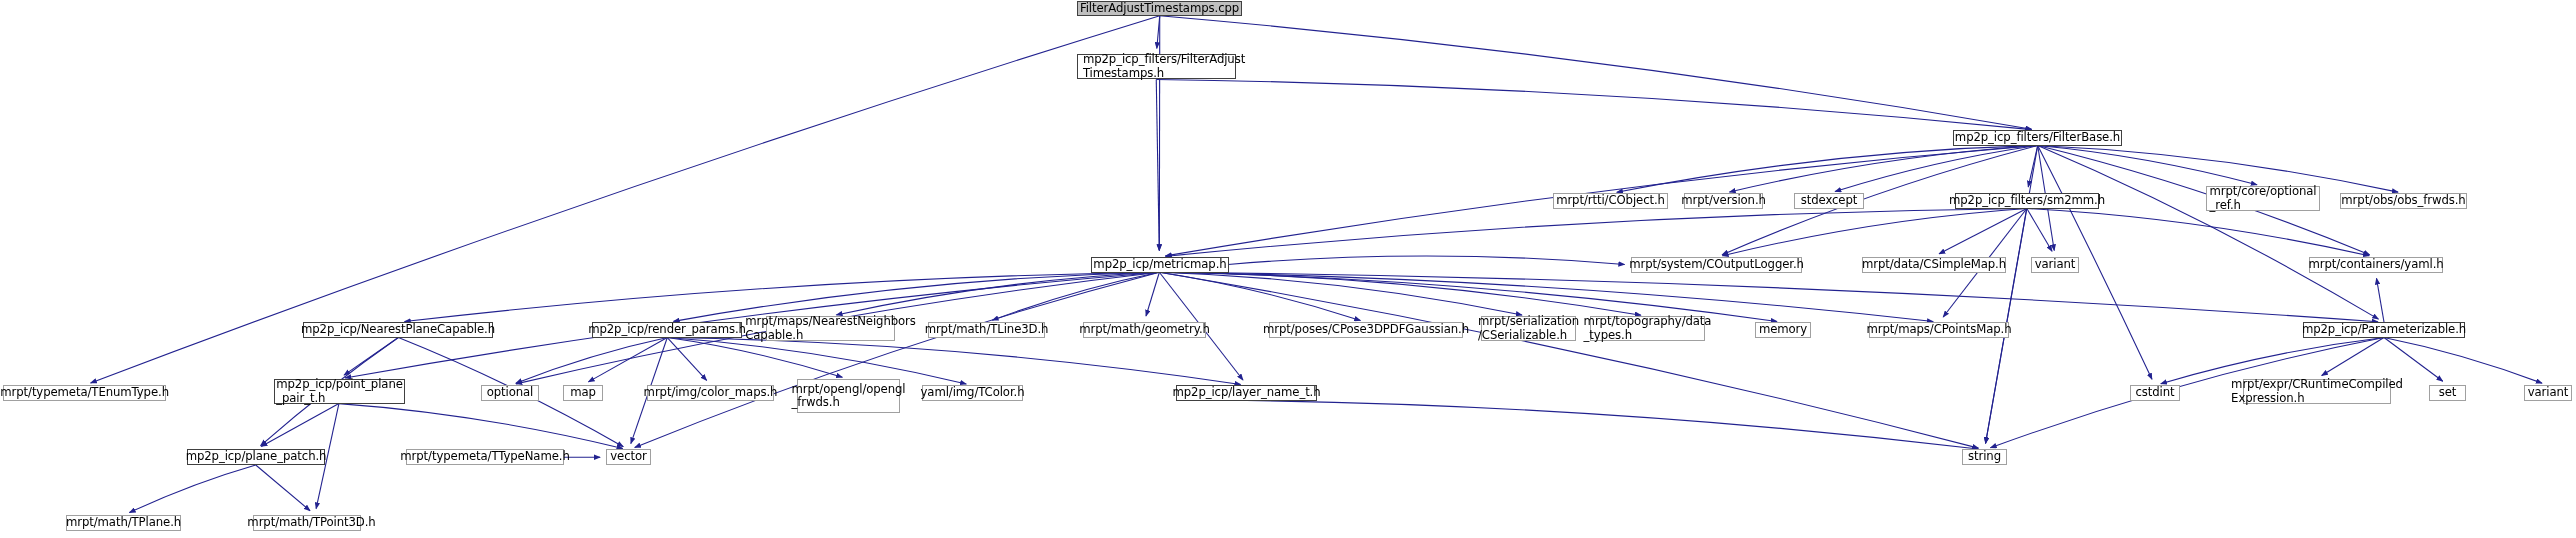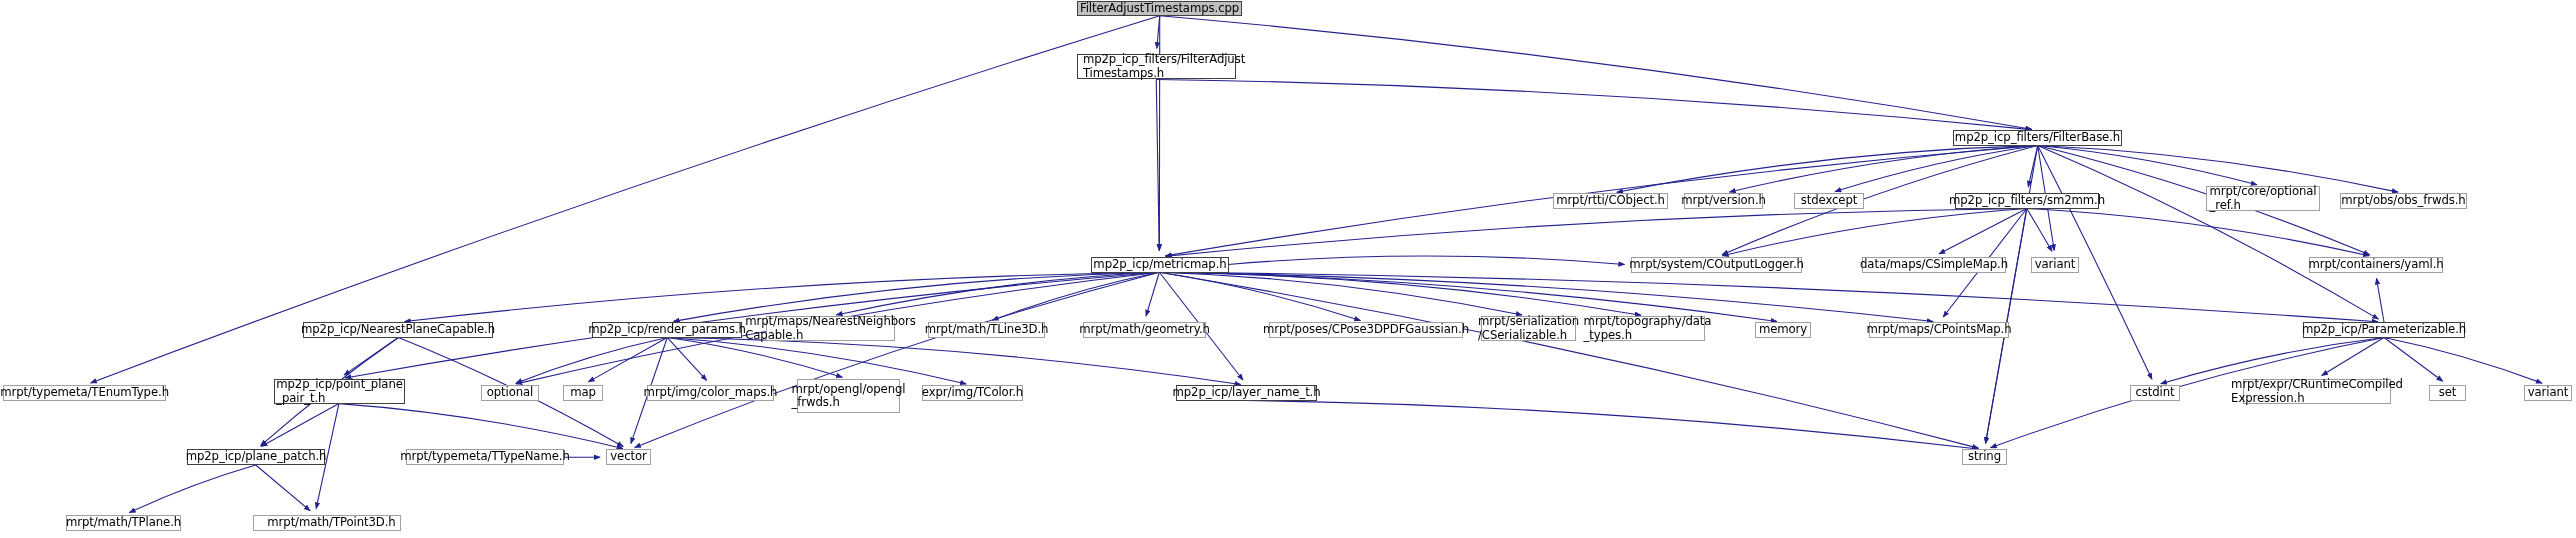--- a/index.html
+++ b/index.html
@@ -99,21 +99,21 @@
 Timestamps.h</div>
       <div class="node strong" style="left: 1953px; top: 130px; width: 169px; height: 15.5px;">mp2p_icp_filters/FilterBase.h</div>
       <div class="node" style="left: 1553px; top: 193px; width: 115px; height: 15.5px;">mrpt/rtti/CObject.h</div>
       <div class="node" style="left: 1684px; top: 193px; width: 79px; height: 15.5px;">mrpt/version.h</div>
       <div class="node" style="left: 1794px; top: 193px; width: 70px; height: 15.5px;">stdexcept</div>
       <div class="node strong" style="left: 1955px; top: 193px; width: 144px; height: 15.5px;">mp2p_icp_filters/sm2mm.h</div>
       <div class="node two" style="left: 2206px; top: 186px; width: 114px; height: 25px;">mrpt/core/optional
 _ref.h</div>
       <div class="node" style="left: 2340px; top: 193px; width: 127px; height: 15.5px;">mrpt/obs/obs_frwds.h</div>
       <div class="node" style="left: 1631px; top: 257px; width: 171px; height: 15.5px;">mrpt/system/COutputLogger.h</div>
-      <div class="node" style="left: 1862px; top: 257px; width: 144px; height: 15.5px;">data/maps/CSimpleMap.h</div>
+      <div class="node" style="left: 1862px; top: 257px; width: 144px; height: 15.5px;">mrpt/data/CSimpleMap.h</div>
       <div class="node" style="left: 2031px; top: 257px; width: 48px; height: 15.5px;">variant</div>
       <div class="node" style="left: 2309px; top: 257px; width: 134px; height: 15.5px;">mrpt/containers/yaml.h</div>
       <div class="node strong" style="left: 1091px; top: 257px; width: 138px; height: 15.5px;">mp2p_icp/metricmap.h</div>
       <div class="node strong" style="left: 303px; top: 322px; width: 190px; height: 15.5px;">mp2p_icp/NearestPlaneCapable.h</div>
       <div class="node strong" style="left: 592px; top: 322px; width: 150px; height: 15.5px;">mp2p_icp/render_params.h</div>
       <div class="node two" style="left: 766px; top: 316px; width: 129px; height: 25px;">mrpt/maps/NearestNeighbors
 Capable.h</div>
       <div class="node" style="left: 928px; top: 322px; width: 117px; height: 15.5px;">mrpt/math/TLine3D.h</div>
       <div class="node" style="left: 1083px; top: 322px; width: 123px; height: 15.5px;">mrpt/math/geometry.h</div>
       <div class="node" style="left: 1269px; top: 322px; width: 194px; height: 15.5px;">mrpt/poses/CPose3DPDFGaussian.h</div>
@@ -125,28 +125,28 @@
       <div class="node" style="left: 1869px; top: 322px; width: 140px; height: 15.5px;">mrpt/maps/CPointsMap.h</div>
       <div class="node strong" style="left: 2303px; top: 322px; width: 162px; height: 15.5px;">mp2p_icp/Parameterizable.h</div>
       <div class="node" style="left: 3.1px; top: 385px; width: 163px; height: 15.5px;">mrpt/typemeta/TEnumType.h</div>
       <div class="node strong two" style="left: 274px; top: 379px; width: 131px; height: 25px;">mp2p_icp/point_plane
 _pair_t.h</div>
       <div class="node" style="left: 481px; top: 385px; width: 58px; height: 15.5px;">optional</div>
       <div class="node" style="left: 563px; top: 385px; width: 40px; height: 15.5px;">map</div>
       <div class="node" style="left: 647px; top: 385px; width: 127px; height: 15.5px;">mrpt/img/color_maps.h</div>
       <div class="node two" style="left: 797px; top: 379px; width: 103px; height: 34px;">mrpt/opengl/opengl
 _frwds.h</div>
-      <div class="node" style="left: 922px; top: 385px; width: 101px; height: 15.5px;">expr/img/TColor.h</div>
+      <div class="node" style="left: 922px; top: 385px; width: 101px; height: 15.5px;">yaml/img/TColor.h</div>
       <div class="node strong" style="left: 1176px; top: 385px; width: 141px; height: 15.5px;">mp2p_icp/layer_name_t.h</div>
       <div class="node" style="left: 2130px; top: 385px; width: 50px; height: 15.5px;">cstdint</div>
       <div class="node two" style="left: 2243px; top: 379px; width: 148px; height: 25px;">mrpt/expr/CRuntimeCompiled
 Expression.h</div>
       <div class="node" style="left: 2429px; top: 385px; width: 37px; height: 15.5px;">set</div>
       <div class="node" style="left: 2524px; top: 385px; width: 48px; height: 15.5px;">variant</div>
       <div class="node strong" style="left: 187px; top: 449px; width: 138px; height: 15.5px;">mp2p_icp/plane_patch.h</div>
       <div class="node" style="left: 406px; top: 449px; width: 158px; height: 15.5px;">mrpt/typemeta/TTypeName.h</div>
       <div class="node" style="left: 606px; top: 449px; width: 45px; height: 15.5px;">vector</div>
       <div class="node" style="left: 1962px; top: 449px; width: 45px; height: 15.5px;">string</div>
       <div class="node" style="left: 66px; top: 515px; width: 115px; height: 15.5px;">mrpt/math/TPlane.h</div>
-      <div class="node" style="left: 253px; top: 515px; width: 148px; height: 15.5px; padding-left: 9px;">mrpt/math/TPoint3D.h</div>
+      <div class="node" style="left: 253px; top: 515px; width: 108px; height: 15.5px; padding-left: 9px;">mrpt/math/TPoint3D.h</div>
     </div>
 </div>
 
 
 </body></html>

